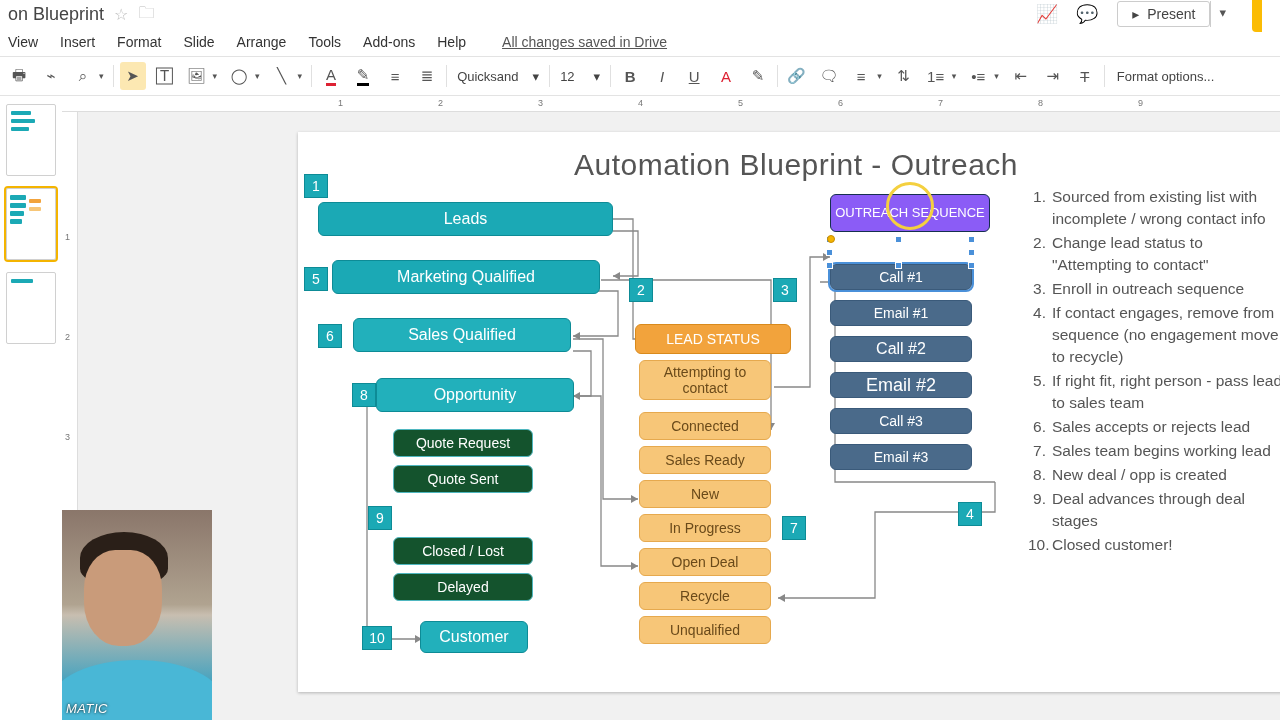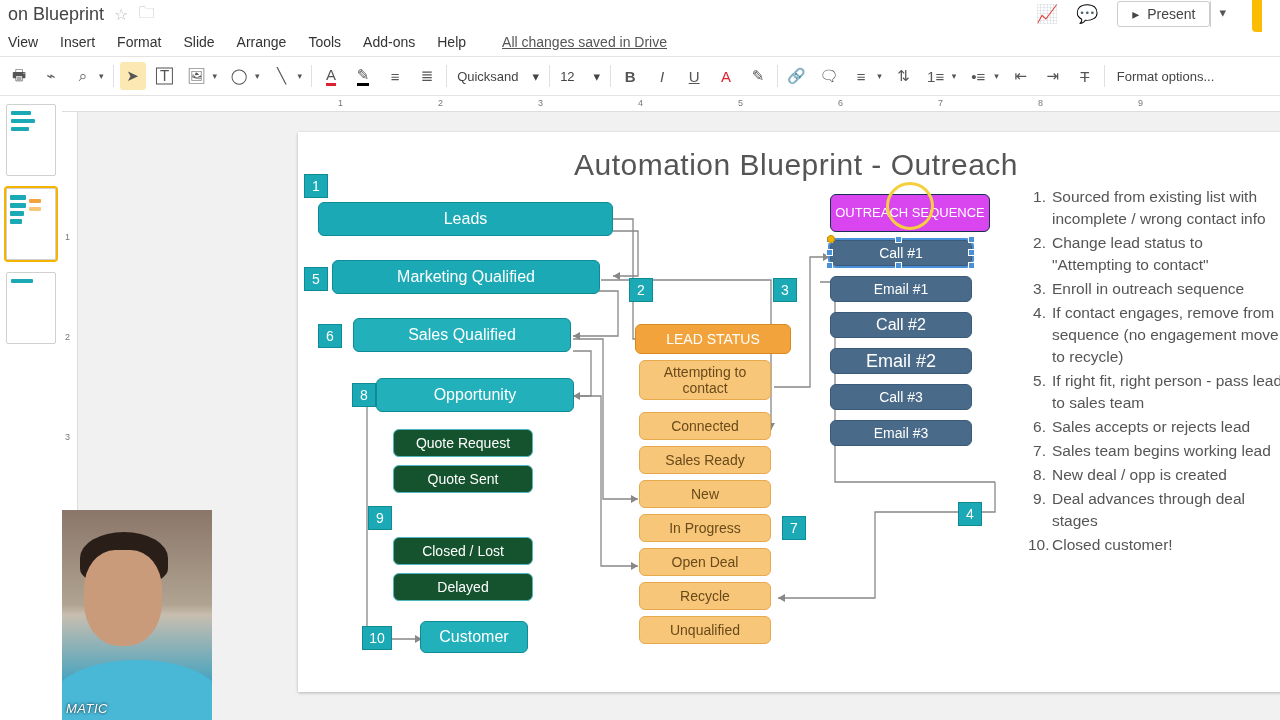--- a/index.html
+++ b/index.html
@@ -51,22 +51,22 @@
 
   .slide { position: absolute; left: 236px; top: 36px; width: 996px; height: 560px; background: #fff; box-shadow: 0 1px 3px rgba(0,0,0,.25); }
 
   .slide-title { position:absolute; top:16px; left:0; right:0; text-align:center; font-size:30px; color:#555; font-weight:400; letter-spacing:.5px; }
 
   
   .pill { position:absolute; border-radius:6px; color:#fff; display:flex; align-items:center; justify-content:center; font-size:16px; text-align:center; }
   .teal-dark { background:#1ba9b5; border:1.5px solid #0d8b96;}
   .teal-med  { background:#22b0bb; border:1.5px solid #0d8b96;}
   .teal-light{ background:#14532d; border:1.5px solid #4fb7c0; color:#fff;}
-  .navy      { background:#d946ef; border:1.5px solid #16304f;}
-  .slate     { background:#4a6a8a; border:1.5px solid #3a5a7a;}
+  .navy      { background:#8b5cf6; border:1.5px solid #16304f;}
+  .slate     { background:#4a6a8a; border:1.5px solid #3a5a7a;margin-top:24px;}
   .orange-h  { background:#f2a33c; border:1.5px solid #d98a1c;}
   .orange-l  { background:#f7c678; border:1.5px solid #e6a94e; color:#4a3a1a;}
   .orange-l  { color:#6a4a1a;}
   .numsq { position:absolute; width:24px; height:24px; background:#1ba9b5; color:#fff; font-size:14px; display:flex; align-items:center; justify-content:center; border:1px solid #0d8b96;}
   .numsq.wide { width:30px;}
   .selected { outline:2px solid #4a90d9; }
   .handle { position:absolute; width:7px; height:7px; background:#4a90d9; border:1px solid #fff; }
   .rot { position:absolute; width:8px; height:8px; background:#f4b400; border-radius:50%; border:1px solid #c98c00;}
 
   .circle-hl { position:absolute; width:48px; height:48px; border:3px solid #f4d03f; border-radius:50%; }

